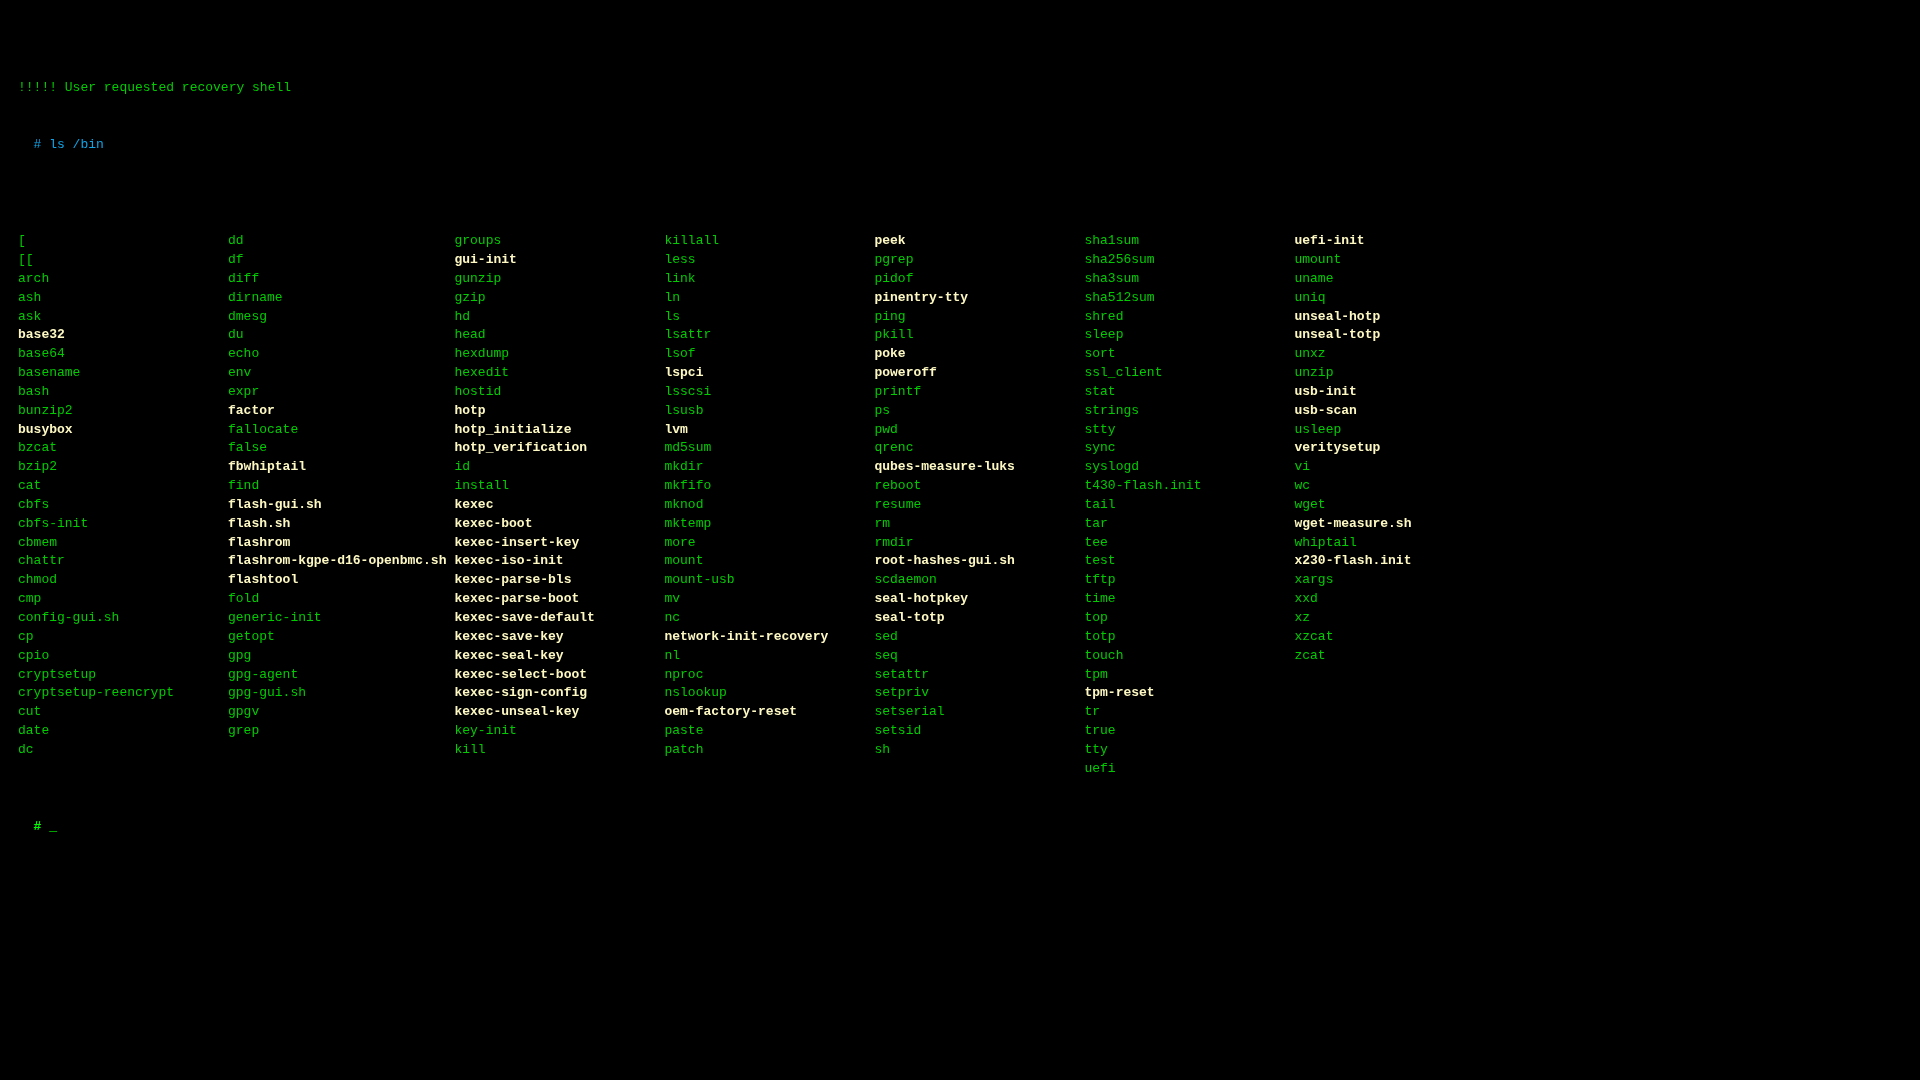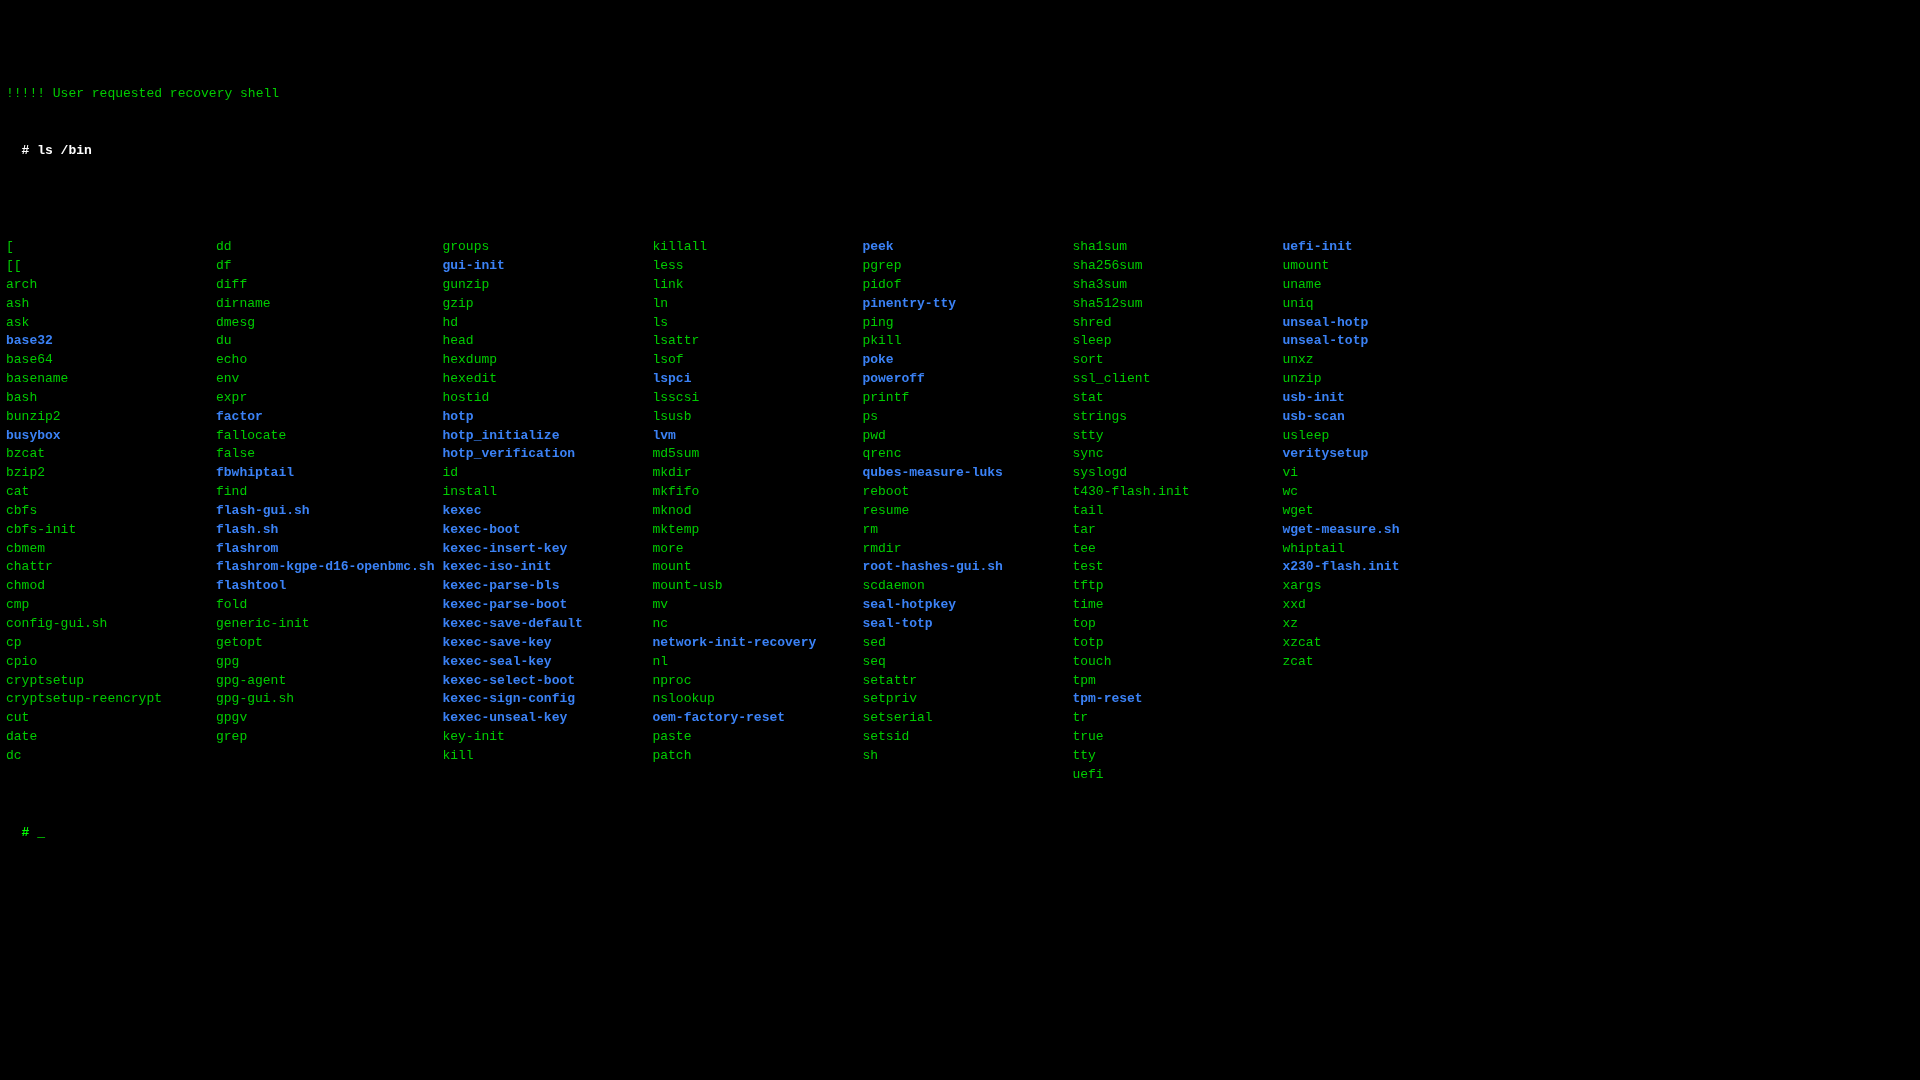--- a/index.html
+++ b/index.html
@@ -7,49 +7,48 @@
       background: #000;
       color: #00cc00;
       font-family: 'Courier New', Courier, monospace;
       font-size: 13px;
       line-height: 1.45;
       width: 1920px;
       height: 1080px;
       overflow: hidden;
     }
     .terminal {
-      padding: 4px 6px;
+      padding: 4px 18px;
       white-space: pre;
-      margin-top: 6px;
     }
     .header-line {
       color: #00cc00;
     }
     .bright {
-      color: #ffffff;
-      font-weight: bold;
+      color: #0ea5e9;
+      font-weight: normal;
     }
     .columns-container {
       display: flex;
       flex-direction: row;
       margin-top: 2px;
     }
     .col {
       display: flex;
       flex-direction: column;
       min-width: 210px;
       padding-right: 8px;
     }
     .item {
       color: #00cc00;
       font-size: 13px;
       line-height: 1.45;
     }
     .item.bright {
-      color: #3b82f6;
+      color: #fef9c3;
       font-weight: bold;
     }
     .prompt-line {
       color: #00ff00;
       font-weight: bold;
       margin-top: 2px;
     }
   </style>
 </head>
 <body>

